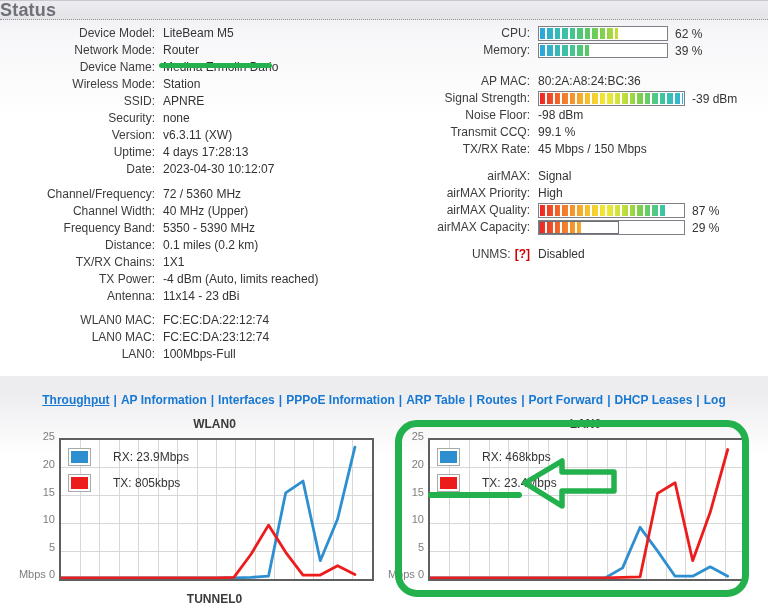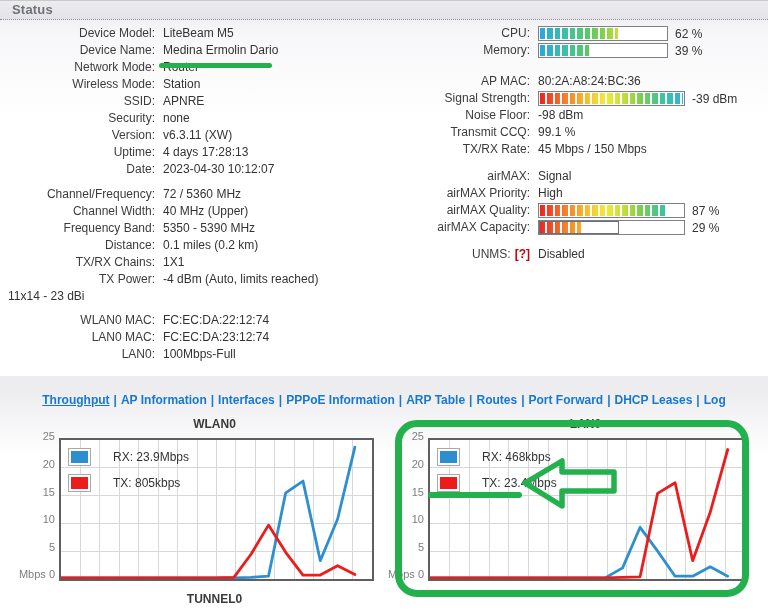--- a/index.html
+++ b/index.html
@@ -1,22 +1,22 @@
 <!DOCTYPE html>
 <html style="--anno: #22b14c;"><head>
 <meta charset="utf-8">
 <style>
   html,body{margin:0;padding:0;}
   body{
     position:relative;width:768px;height:614px;overflow:hidden;
     font-family:"Liberation Sans",sans-serif;font-size:12px;color:#3a3a3a;background:#fff;
   }
   .section-header{
-    height:18px;line-height:18px;padding-left:12px;
-    font-weight:bold;font-size:13px;color:#70707a;letter-spacing:.2px;
+    height:18px;line-height:18px;padding-left:0;
+    font-weight:bold;font-size:18px;color:#70707a;letter-spacing:.2px;
     background:linear-gradient(180deg,#ededf0,#e3e3e8);
     border-top:1px solid #c9c9d0;border-bottom:1px dotted #8f8f99;
   }
   #status-section{position:absolute;top:0;left:0;right:0;height:376px;
     background:linear-gradient(180deg,#eaeaee 0px,#f7f7f9 34px,#ffffff 120px);}
   #monitor-section{position:absolute;top:376px;left:0;right:0;bottom:0;
     background:linear-gradient(180deg,#ededf0 16px,#ffffff 80px);}
   #status-left{position:absolute;left:0;top:26px;width:380px;}
   #status-right{position:absolute;left:384px;top:26px;width:384px;}
   .srow{display:flex;align-items:flex-start;height:17px;white-space:nowrap;}
@@ -58,32 +58,32 @@
 <div id="status-section">
   <div class="section-header">Status</div>
   <div id="status-left">
       <div class="srow">
         <div class="slabel">Device Model:</div>
         <div class="sval">
           <span>LiteBeam M5</span>
         </div>
       </div>
       <div class="srow">
+        <div class="slabel">Network Mode:</div>
+        <div class="sval">
+          <span>Router</span>
+        </div>
+      </div>
+      <div class="srow">
         <div class="slabel">Device Name:</div>
         <div class="sval">
           <span>Medina Ermolin Dario</span>
         </div>
       </div>
       <div class="srow">
-        <div class="slabel">Network Mode:</div>
-        <div class="sval">
-          <span>Router</span>
-        </div>
-      </div>
-      <div class="srow">
         <div class="slabel">Wireless Mode:</div>
         <div class="sval">
           <span>Station</span>
         </div>
       </div>
       <div class="srow">
         <div class="slabel">SSID:</div>
         <div class="sval">
           <span>APNRE</span>
         </div>
@@ -143,20 +143,21 @@
           <span>1X1</span>
         </div>
       </div>
       <div class="srow">
         <div class="slabel">TX Power:</div>
         <div class="sval">
           <span>-4 dBm (Auto, limits reached)</span>
         </div>
       </div>
       <div class="srow">
+        <div class="slabel">Antenna:</div>
         <div class="sval">
           <span>11x14 - 23 dBi</span>
         </div>
       </div>
       <div class="sgap" style="height: 7px;"></div>
       <div class="srow">
         <div class="slabel">WLAN0 MAC:</div>
         <div class="sval">
           <span>FC:EC:DA:22:12:74</span>
         </div>

